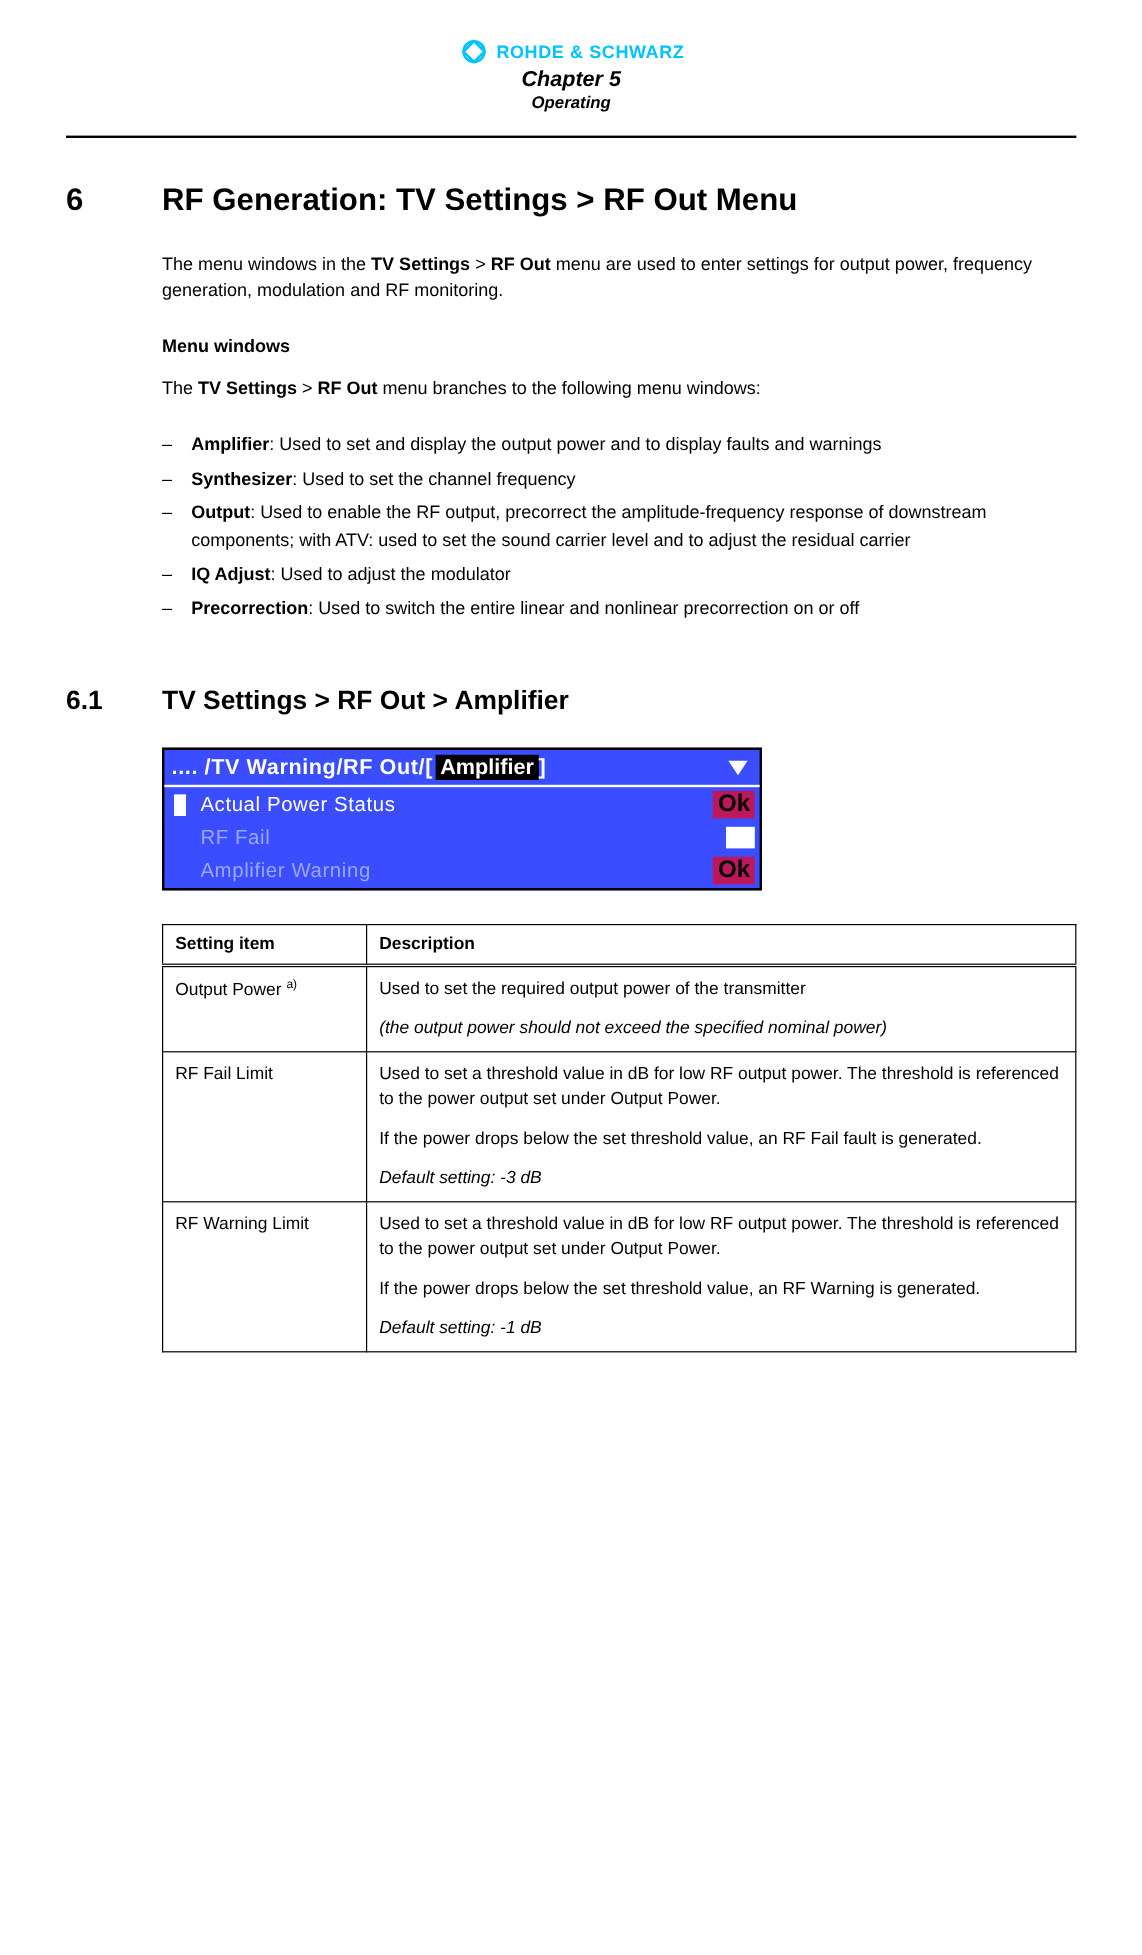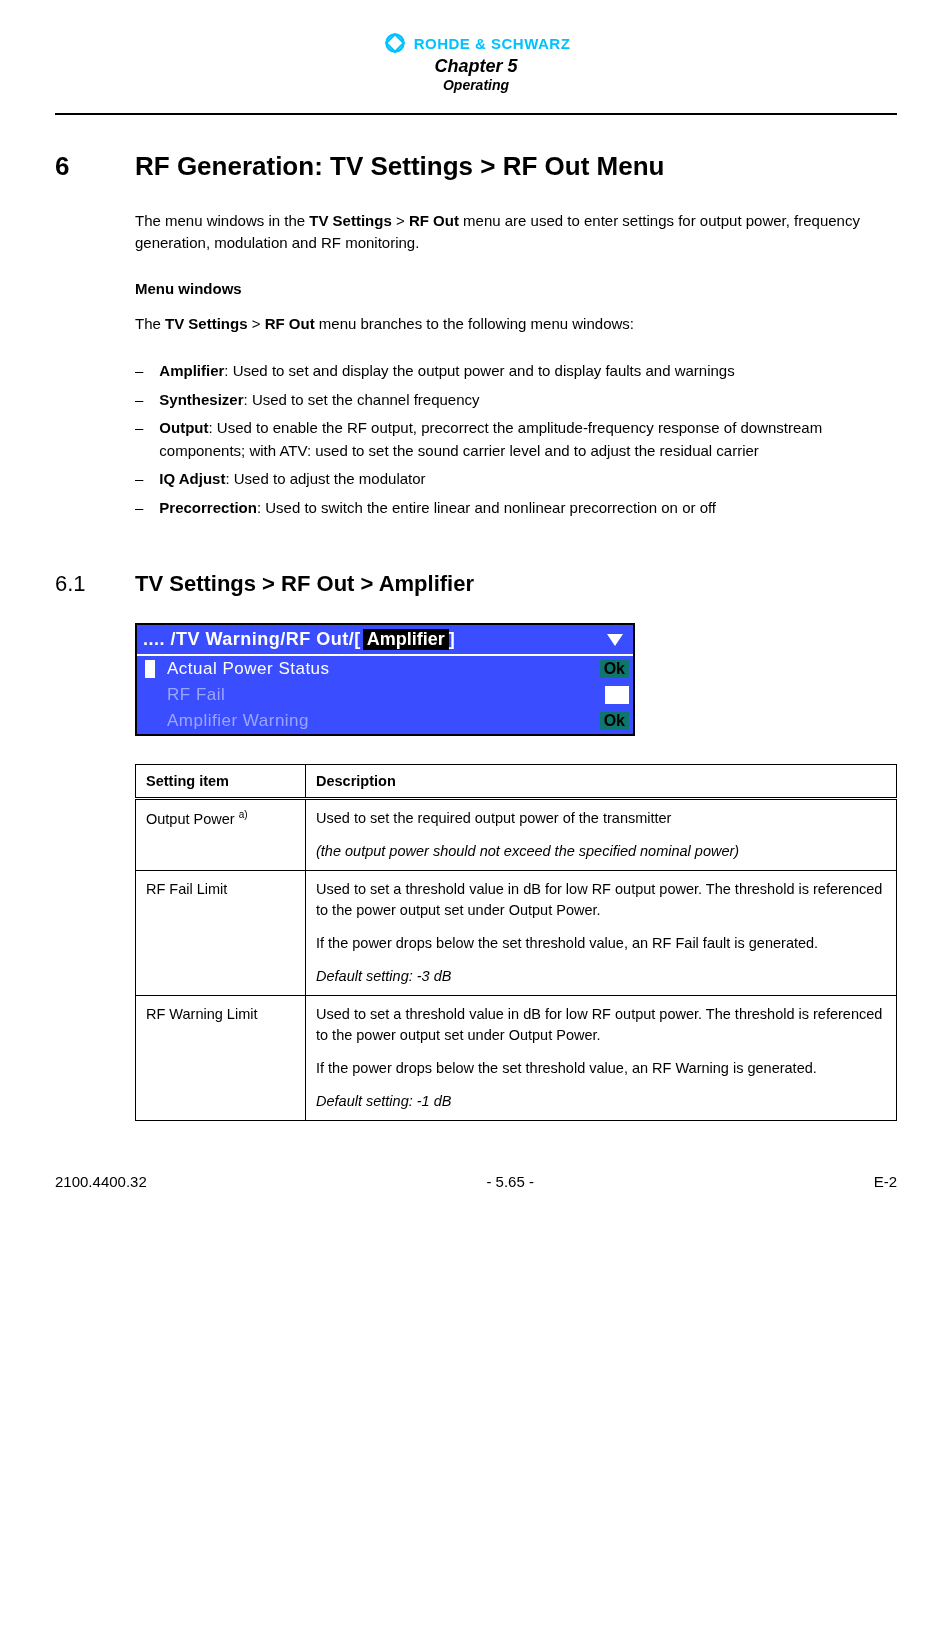--- a/index.html
+++ b/index.html
@@ -23,37 +23,37 @@
   .section-title { font-weight: bold; font-size: 26px; }
   .content { margin-left: 80px; }
   .para { margin-bottom: 26px; line-height: 1.45; }
   .subhead { font-weight: bold; font-size: 15px; margin-bottom: 16px; }
   ul.dash { list-style: none; padding: 0; }
   ul.dash li { display: flex; line-height: 1.5; margin-bottom: 6px; }
   ul.dash li::before { content: "–"; margin-right: 16px; }
   .bold { font-weight: bold; }
   .italic { font-style: italic; }
   .subsection-row { display: flex; gap: 28px; margin-top: 52px; margin-bottom: 26px; }
-  .subsection-num { font-weight: normal; font-size: 22px; min-width: 52px; }
+  .subsection-num { font-weight: bold; font-size: 22px; min-width: 52px; }
   .subsection-title { font-weight: bold; font-size: 22px; }
   .screenshot {
     width: 500px; background: #3a3aff; background: #3a4dff; border: 2px solid #000;
     margin-bottom: 28px; font-family: "Arial", sans-serif;
   }
   .ss-header { display: flex; align-items: center; padding: 4px 6px; }
   .ss-path { color: #fff; font-weight: bold; font-size: 18px; letter-spacing: 0.5px; }
   .ss-tab { background: #000; color: #fff; padding: 0 4px; margin-left: 2px; font-weight: bold; font-size: 18px; }
   .ss-arrow { margin-left: auto; color: #fff; width: 24px; height: 20px; }
   .ss-body { border-top: 2px solid #fff; }
   .ss-row { display: flex; align-items: center; padding: 3px 4px 3px 30px; }
   .ss-row.selected { }
   .ss-cursor { width: 10px; height: 18px; background: #fff; margin-left: -22px; margin-right: 12px; }
   .ss-label { color: #fff; font-size: 17px; flex: 1; letter-spacing: 0.5px; }
   .ss-label.muted { color: #9ba6ff; }
-  .ss-val { background: #0f766e; color: #000; padding: 0 4px; font-weight: bold; font-size: 16px; }
+  .ss-val { background: #be185d; color: #000; padding: 0 4px; font-weight: bold; font-size: 20px; }
   .ss-valbox { background: #fff; width: 24px; height: 18px; }
   table.settings {
     width: 100%; border-collapse: collapse; font-size: 14.5px;
   }
   table.settings th { text-align: left; font-weight: bold; padding: 8px 10px; border: 1.5px solid #000; }
   table.settings td { vertical-align: top; padding: 8px 10px; border: 1.5px solid #000; line-height: 1.45; }
   table.settings .col1 { width: 170px; }
   table.settings thead tr { border-bottom: 3px double #000; }
   sup { font-size: 10px; }
   .tdp { margin-bottom: 12px; }
@@ -185,19 +185,14 @@
             <div class="tdp">Used to set a threshold value in dB for low RF output power. The threshold is referenced to the power output set under Output Power.</div>
             <div class="tdp">If the power drops below the set threshold value, an RF Warning is generated.</div>
             <div class="tdp italic">Default setting: -1 dB</div>
           </td>
         </tr>
       </tbody>
     </table>
 
   </div>
 
-  <div class="footer">
-    <span>2100.4400.32</span>
-    <span>- 5.65 -</span>
-    <span>E-2</span>
-  </div>
 
 </div>
 
 </body></html>

